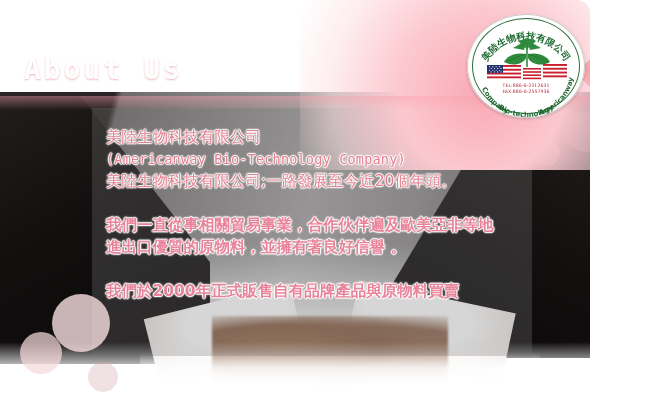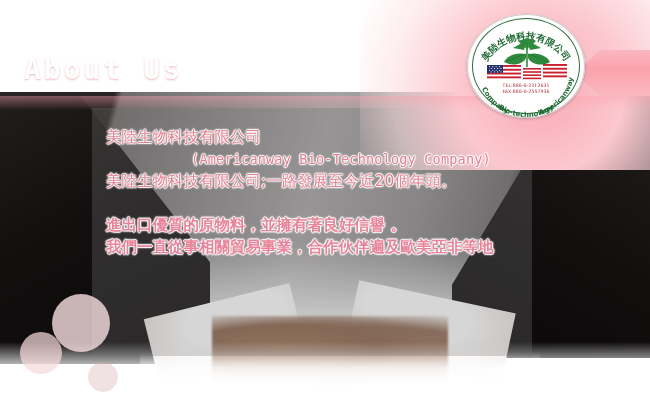--- a/index.html
+++ b/index.html
@@ -1,22 +1,23 @@
 <!DOCTYPE html>
 <html><head>
 <meta charset="utf-8">
 <style>
   html,body{margin:0;padding:0;background:#fff;}
   body{font-family:"DejaVu Sans","Liberation Sans",sans-serif;}
 
   #page{
     position:relative;
-    width:650px;height:400px;
+    width:590px;height:400px;
     overflow:hidden;
     background:#ffffff;
+    border-radius:13px;
   }
 
   
   .photo{position:absolute;inset:0;overflow:hidden;}
 
   
   .photo-base{
     position:absolute;left:0;top:92px;width:650px;height:262px;
     background:
       linear-gradient(to bottom, rgba(255,255,255,0) 58%, rgba(255,255,255,.96) 92%, #fff 100%),
@@ -135,21 +136,21 @@
     text-shadow:
       0 0 2px #ffffff, 0 0 3px #ffffff,
       1px 0 1px #ffffff, -1px 0 1px #ffffff,
       0 1px 1px #ffffff, 0 -1px 1px #ffffff;
     white-space:nowrap;
   }
   .body-text p{margin:0;}
   .para-gap{height:22px;}
   .line-en{
     font-family:"DejaVu Sans Mono","Liberation Mono",monospace;
-    font-size:13.5px;letter-spacing:.2px;text-align:center;
+    font-size:13.5px;letter-spacing:.2px;
   }
   .p2, .p3{ font-weight:700; color:#e8849a; }
 
   
   .dot{position:absolute;border-radius:50%;pointer-events:none;}
   .dot-a{left:20px;bottom:26px;width:42px;height:42px;background:rgba(245,216,219,.72);}
   .dot-b{left:52px;bottom:48px;width:58px;height:58px;background:rgba(247,222,225,.80);}
   .dot-c{left:565px;top:112px;width:40px;height:40px;background:rgba(120,92,96,.42);}
   .dot-d{left:534px;top:140px;width:26px;height:26px;background:rgba(196,160,166,.40);}
   .dot-e{left:88px;bottom:8px;width:30px;height:30px;background:rgba(210,168,172,.34);}
@@ -291,20 +292,21 @@
     </div>
   </div>
 
   <div class="body-text">
     <p class="p1">美陸生物科技有限公司</p>
     <p class="p1 line-en">(Americanway Bio-Technology Company)</p>
     <p class="p1">美陸生物科技有限公司;一路發展至今近20個年頭。</p>
 
     <div class="para-gap"></div>
 
+    <p class="p2">我們一直從事相關貿易事業，合作伙伴遍及歐美亞非等地</p>
     <p class="p2">進出口優質的原物料，並擁有著良好信譽 。</p>
-    <p class="p2">我們一直從事相關貿易事業，合作伙伴遍及歐美亞非等地</p>
 
     <div class="para-gap"></div>
 
+    <p class="p3">我們於2000年正式販售自有品牌產品與原物料買賣</p>
   </div>
 
 </div>
 
 </body></html>

